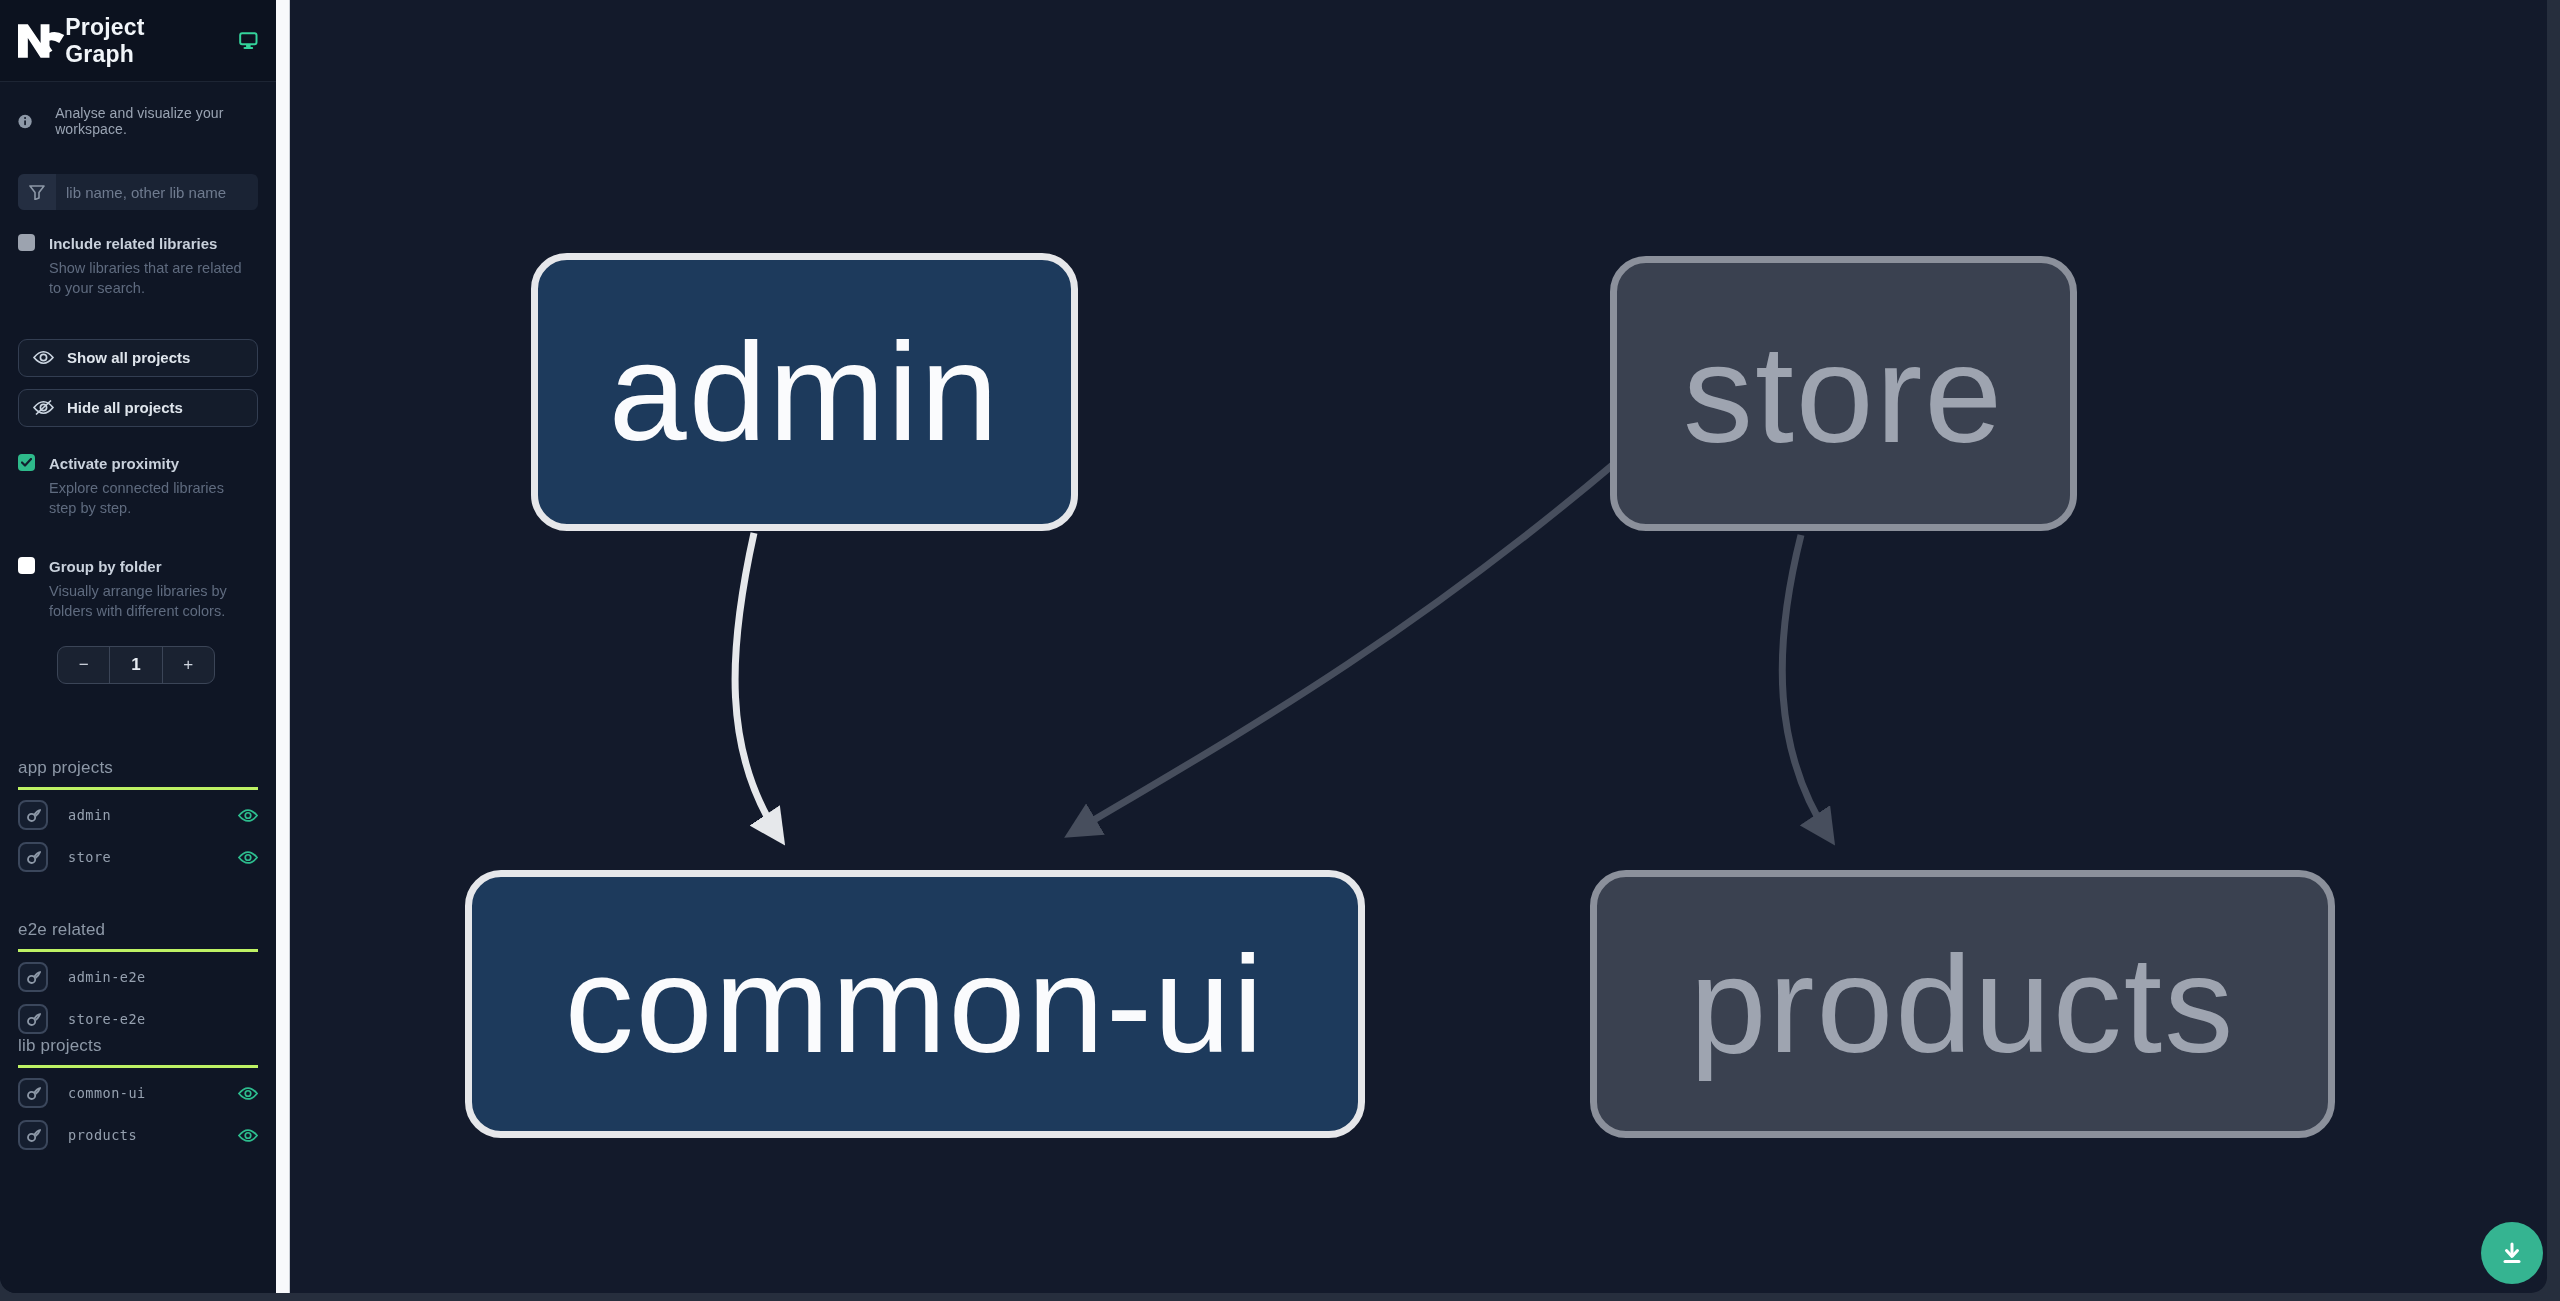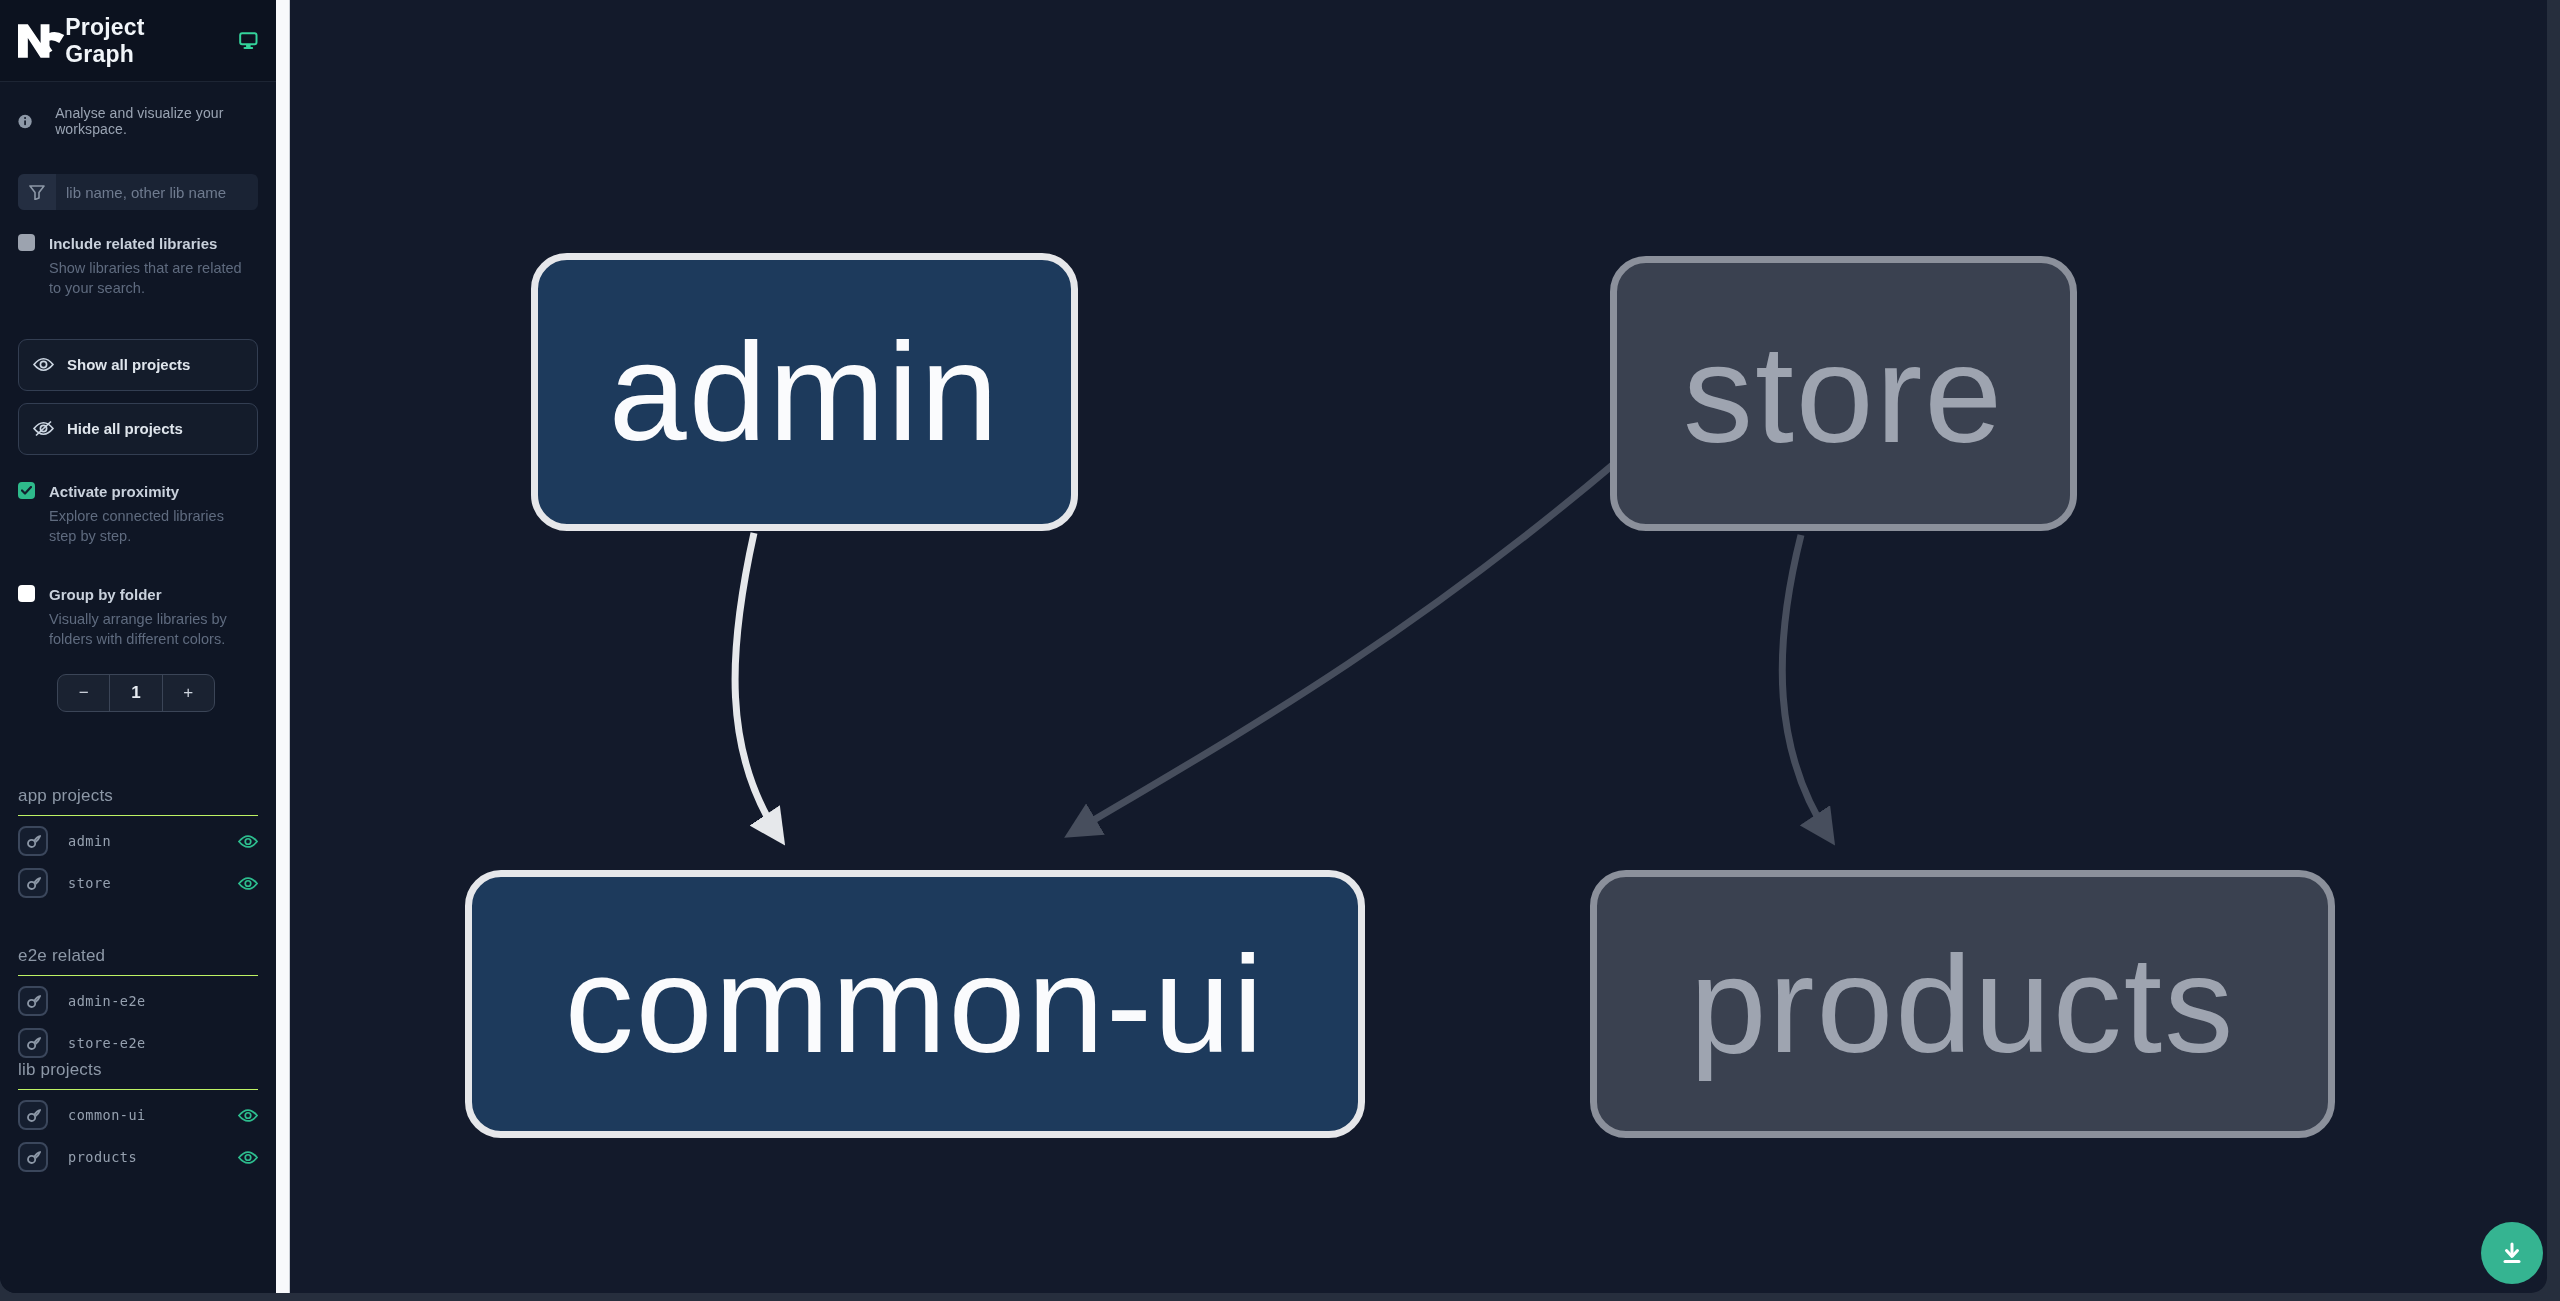--- a/index.html
+++ b/index.html
@@ -29,36 +29,36 @@
   .search input::placeholder { color: #6f7b8f; }
 
   .cb-row { display: flex; gap: 14px; align-items: flex-start; }
   .cb { width: 17px; height: 17px; border-radius: 4px; flex: none; margin-top: 1px; }
   .cb.gray { background: #9ca3af; }
   .cb.white { background: #ffffff; }
   .cb.green { background: #2eba8b; display: flex; align-items: center; justify-content: center; }
   .cb-label { font-size: 15px; font-weight: bold; color: #c9d1dc; line-height: 1.45; }
   .cb-desc { font-size: 14.5px; color: #5f6b7f; line-height: 1.42; margin-top: 3px; max-width: 206px; }
 
-  .sb-btn { margin-top: 12px; width: 240px; height: 52px; border-radius: 9px;
+  .sb-btn { margin-top: 12px; width: 240px; height: 38px; border-radius: 9px;
     border: 1px solid #333e52; background: #141c2b; color: #dfe5ec;
     font-size: 15px; font-weight: bold; display: flex; align-items: center;
     gap: 13px; padding: 0 14px; cursor: pointer; font-family: "Liberation Sans", sans-serif; }
   .sb-btn:first-of-type { margin-top: 40px; }
 
   .stepper { margin: 24px 0 0 39px; width: 158px; height: 38px; display: flex;
     border: 1px solid #3b4557; border-radius: 9px; background: #1a2231; overflow: hidden; }
   .stepper > div { flex: 1; display: flex; align-items: center; justify-content: center;
     font-size: 17px; color: #cfd6df; }
   .stepper .step-minus, .stepper .step-plus { cursor: pointer; }
   .stepper .step-value { border-left: 1px solid #3b4557; border-right: 1px solid #3b4557;
     color: #e6ebf1; font-weight: bold; }
 
   .section-h { font-size: 17px; color: #8d98a7; padding-bottom: 9px;
-    border-bottom: 1px solid #bef264; letter-spacing: .2px; }
+    border-bottom: 3px solid #bef264; letter-spacing: .2px; }
   .proj-row { display: flex; align-items: center; margin-top: 9px; height: 33px; gap: 20px; }
   .proj-icon { width: 30px; height: 30px; border-radius: 8px; border: 2px solid #3b475c;
     background: #151e2f; display: flex; align-items: center; justify-content: center; flex: none; }
   .proj-name { font-family: "DejaVu Sans Mono", monospace; font-size: 13.5px; color: #96a1b0; letter-spacing: .5px; }
   .proj-eye { margin-left: auto; }
 
   
   .scroll-strip { position: absolute; left: 276px; top: 0; width: 14px; height: 100%;
     background: #f8f9fb; border-right: 1px solid #c9cdd4; }
 

